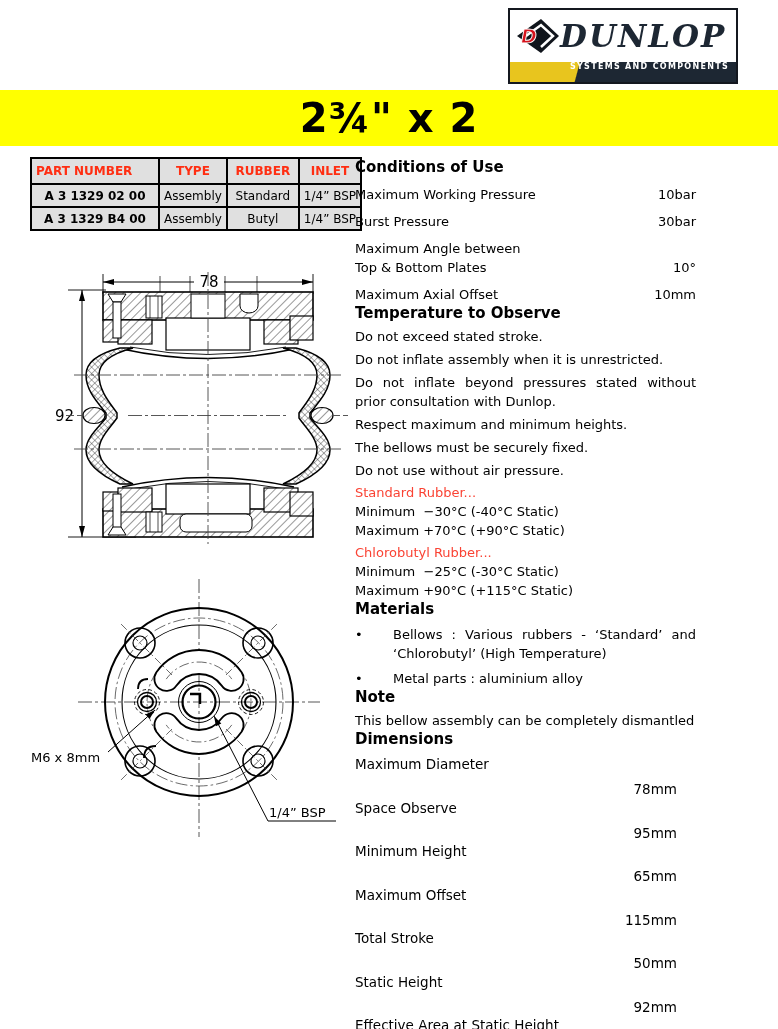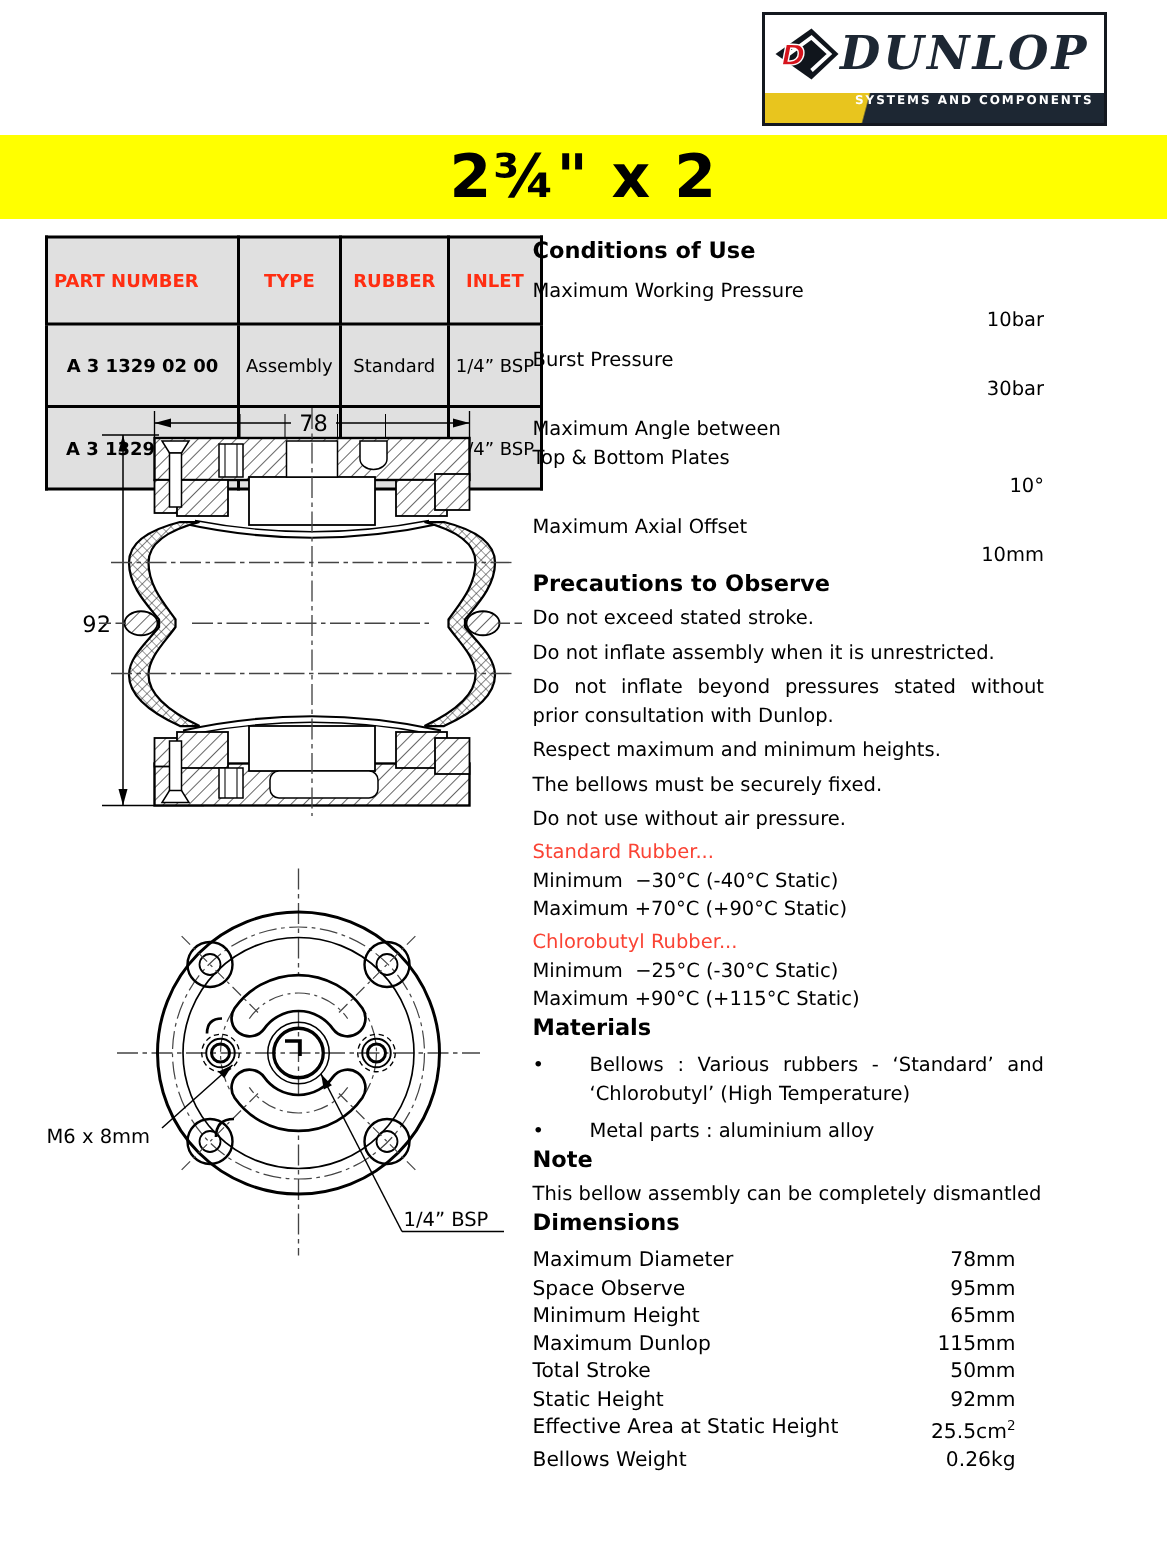--- a/index.html
+++ b/index.html
@@ -15,46 +15,46 @@
              display:flex;align-items:flex-start;justify-content:flex-end;padding-right:7px;box-sizing:border-box;}
   .logo-tag{color:#fff;font-size:8px;font-weight:bold;letter-spacing:1.3px;white-space:nowrap;}
 
   
   .banner{position:absolute;left:0;top:90px;width:778px;height:56px;background:#ffff00;
           display:flex;align-items:center;justify-content:center;}
   .banner-title{font-size:40px;font-weight:bold;letter-spacing:1px;}
 
   
   table.parts{position:absolute;left:30px;top:157px;border-collapse:collapse;}
-  table.parts th,table.parts td{border:2px solid #000;background:#e0e0e0;font-size:12px;padding:18px 4px;white-space:nowrap;}
+  table.parts th,table.parts td{border:2px solid #000;background:#e0e0e0;font-size:12px;padding:2px 4px;white-space:nowrap;}
   table.parts th{color:#ff2e12;font-weight:bold;height:20px;}
   table.parts td{height:17px;text-align:center;}
   .c-part{width:118px;text-align:left;}
   .c-type{width:56px;text-align:center;}
   .c-rubber{width:62px;text-align:center;}
   .c-inlet{width:51px;}
   td.c-part{font-weight:bold;}
 
   
   .right-col{position:absolute;left:355px;top:158px;width:341px;}
   .right-col h3{font-size:15px;font-weight:bold;margin:0;line-height:19px;}
-  .spec-row{display:flex;justify-content:space-between;margin-top:8px;font-size:13px;line-height:19px;flex-direction:column;}
+  .spec-row{display:flex;justify-content:space-between;margin-top:8px;font-size:13px;line-height:19px;}
   .spec-row .lbl{white-space:pre-line;}
   .spec-row .val{align-self:flex-end;white-space:nowrap;}
   .para{font-size:13px;line-height:19px;margin:4px 0 0 0;}
   .just{text-align:justify;}
   .mt18{margin-top:18px;} .mt12{margin-top:12px;} .mt11{margin-top:11px;} .mt14{margin-top:14px;} .mt13{margin-top:13px;}
   .red-line{color:#fa4334;font-size:13px;line-height:19px;margin-top:3px;}
   .temp-line{font-size:13px;line-height:19px;white-space:pre-wrap;}
   .bullet-item{display:flex;margin-top:6px;font-size:13px;line-height:19px;}
   .bullet-dot{width:38px;flex:none;}
   .bullet-txt{flex:1;text-align:justify;}
   .dims{margin-top:6px;}
   .dim-row{display:flex;justify-content:space-between;font-size:13.5px;line-height:18.5px;width:322px;}
-  .dim-row .val{white-space:nowrap;}
+  .dim-row .val{white-space:nowrap;margin-top:25px;}
   sup{font-size:9px;}
 
   
   .drawing{position:absolute;}
   svg text{font-family:"DejaVu Sans","Liberation Sans",sans-serif;}
 </style>
 </head>
 <body>
 
 <div class="page">
@@ -276,21 +276,21 @@
     <div class="spec-row">
       <span class="lbl">Maximum Angle between
 Top &amp; Bottom Plates</span>
       <span class="val">10°</span>
     </div>
     <div class="spec-row">
       <span class="lbl">Maximum Axial Offset</span>
       <span class="val">10mm</span>
     </div>
 
-    <h3 class="mt18">Precautions to Observe</h3>
+    <h3 class="mt18">Temperature to Observe</h3>
     <p class="para">Do not exceed stated stroke.</p>
     <p class="para">Do not inflate assembly when it is unrestricted.</p>
     <p class="para just">Do not inflate beyond pressures stated without prior consultation with Dunlop.</p>
     <p class="para">Respect maximum and minimum heights.</p>
     <p class="para">The bellows must be securely fixed.</p>
     <p class="para">Do not use without air pressure.</p>
 
     <div class="red-line">Standard Rubber...</div>
     <div class="temp-line">Minimum  −30°C (-40°C Static)</div>
     <div class="temp-line">Maximum +70°C (+90°C Static)</div>
@@ -319,21 +319,21 @@
       </div>
       <div class="dim-row">
         <span>Space Observe</span>
         <span class="val">95mm</span>
       </div>
       <div class="dim-row">
         <span>Minimum Height</span>
         <span class="val">65mm</span>
       </div>
       <div class="dim-row">
-        <span>Maximum Dunlop</span>
+        <span>Maximum Offset</span>
         <span class="val">115mm</span>
       </div>
       <div class="dim-row">
         <span>Total Stroke</span>
         <span class="val">50mm</span>
       </div>
       <div class="dim-row">
         <span>Static Height</span>
         <span class="val">92mm</span>
       </div>

